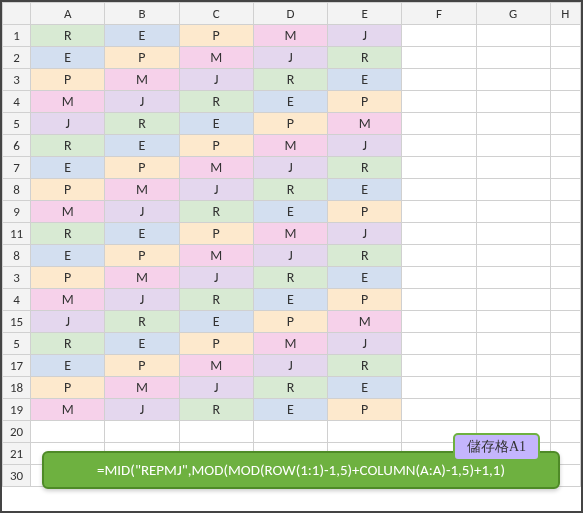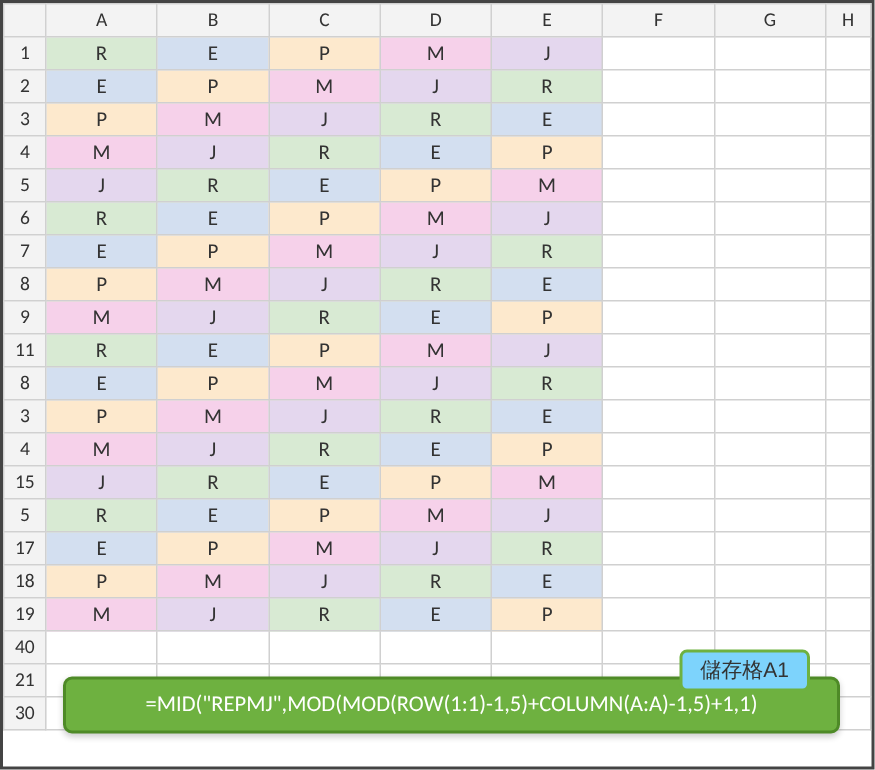--- a/index.html
+++ b/index.html
@@ -53,27 +53,27 @@
     padding: 8px 10px;
     font-size: 15px;
     text-align: center;
     font-family: Calibri, Arial, sans-serif;
     box-shadow: 0 2px 4px rgba(0,0,0,0.2);
   }
   .cell-tag {
     position: absolute;
     right: 20px;
     top: -18px;
-    background: #7dd3fc;
+    background: #c4b5fd;
     border: 2px solid #6eb140;
     border-radius: 5px;
     padding: 3px 12px;
     font-size: 14px;
     color: #333;
-    font-family: Liberation Sans, sans-serif;
+    font-family: Liberation Serif, serif;
   }
 </style>
 </head>
 <body>
 
 <table class="sheet">
   <thead>
     <tr>
       <th class="corner"></th>
       <th class="colA">A</th>
@@ -279,21 +279,21 @@
         <td class="c-pink">M</td>
         <td class="c-lav">J</td>
         <td class="c-green">R</td>
         <td class="c-blue">E</td>
         <td class="c-yellow">P</td>
         <td></td>
         <td></td>
         <td></td>
       </tr>
       <tr>
-        <th class="rowhdr">40</th>
+        <th class="rowhdr">20</th>
         <td></td>
         <td></td>
         <td></td>
         <td></td>
         <td></td>
         <td></td>
         <td></td>
         <td></td>
       </tr>
       <tr>

